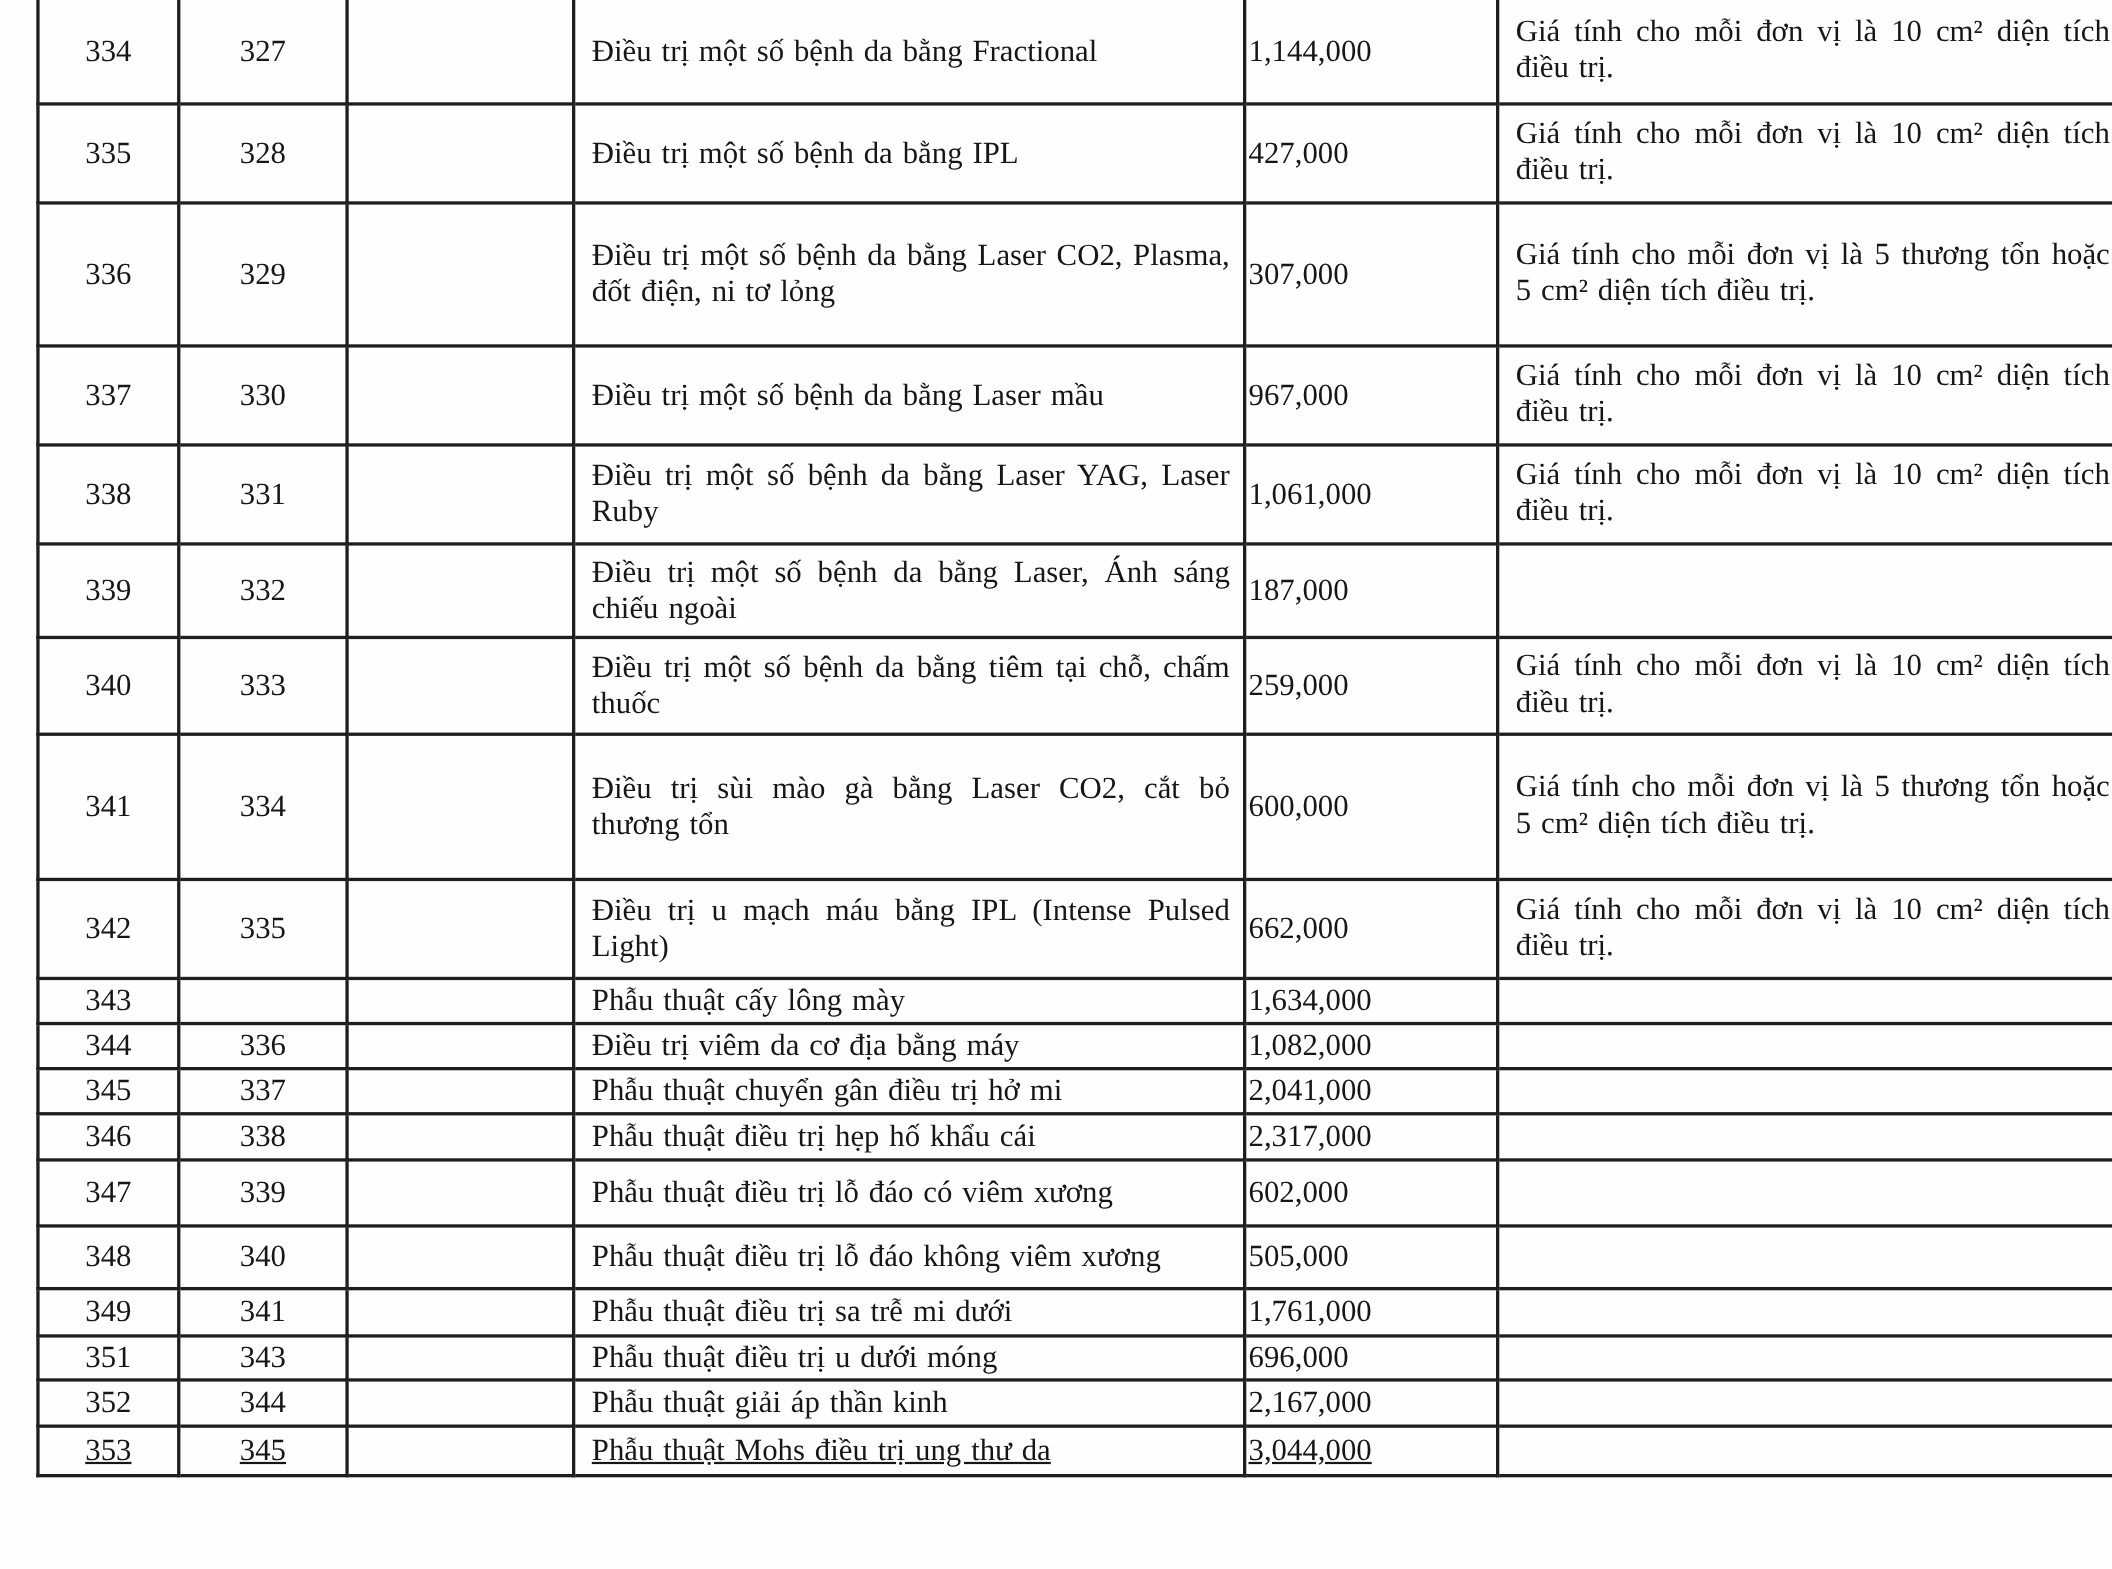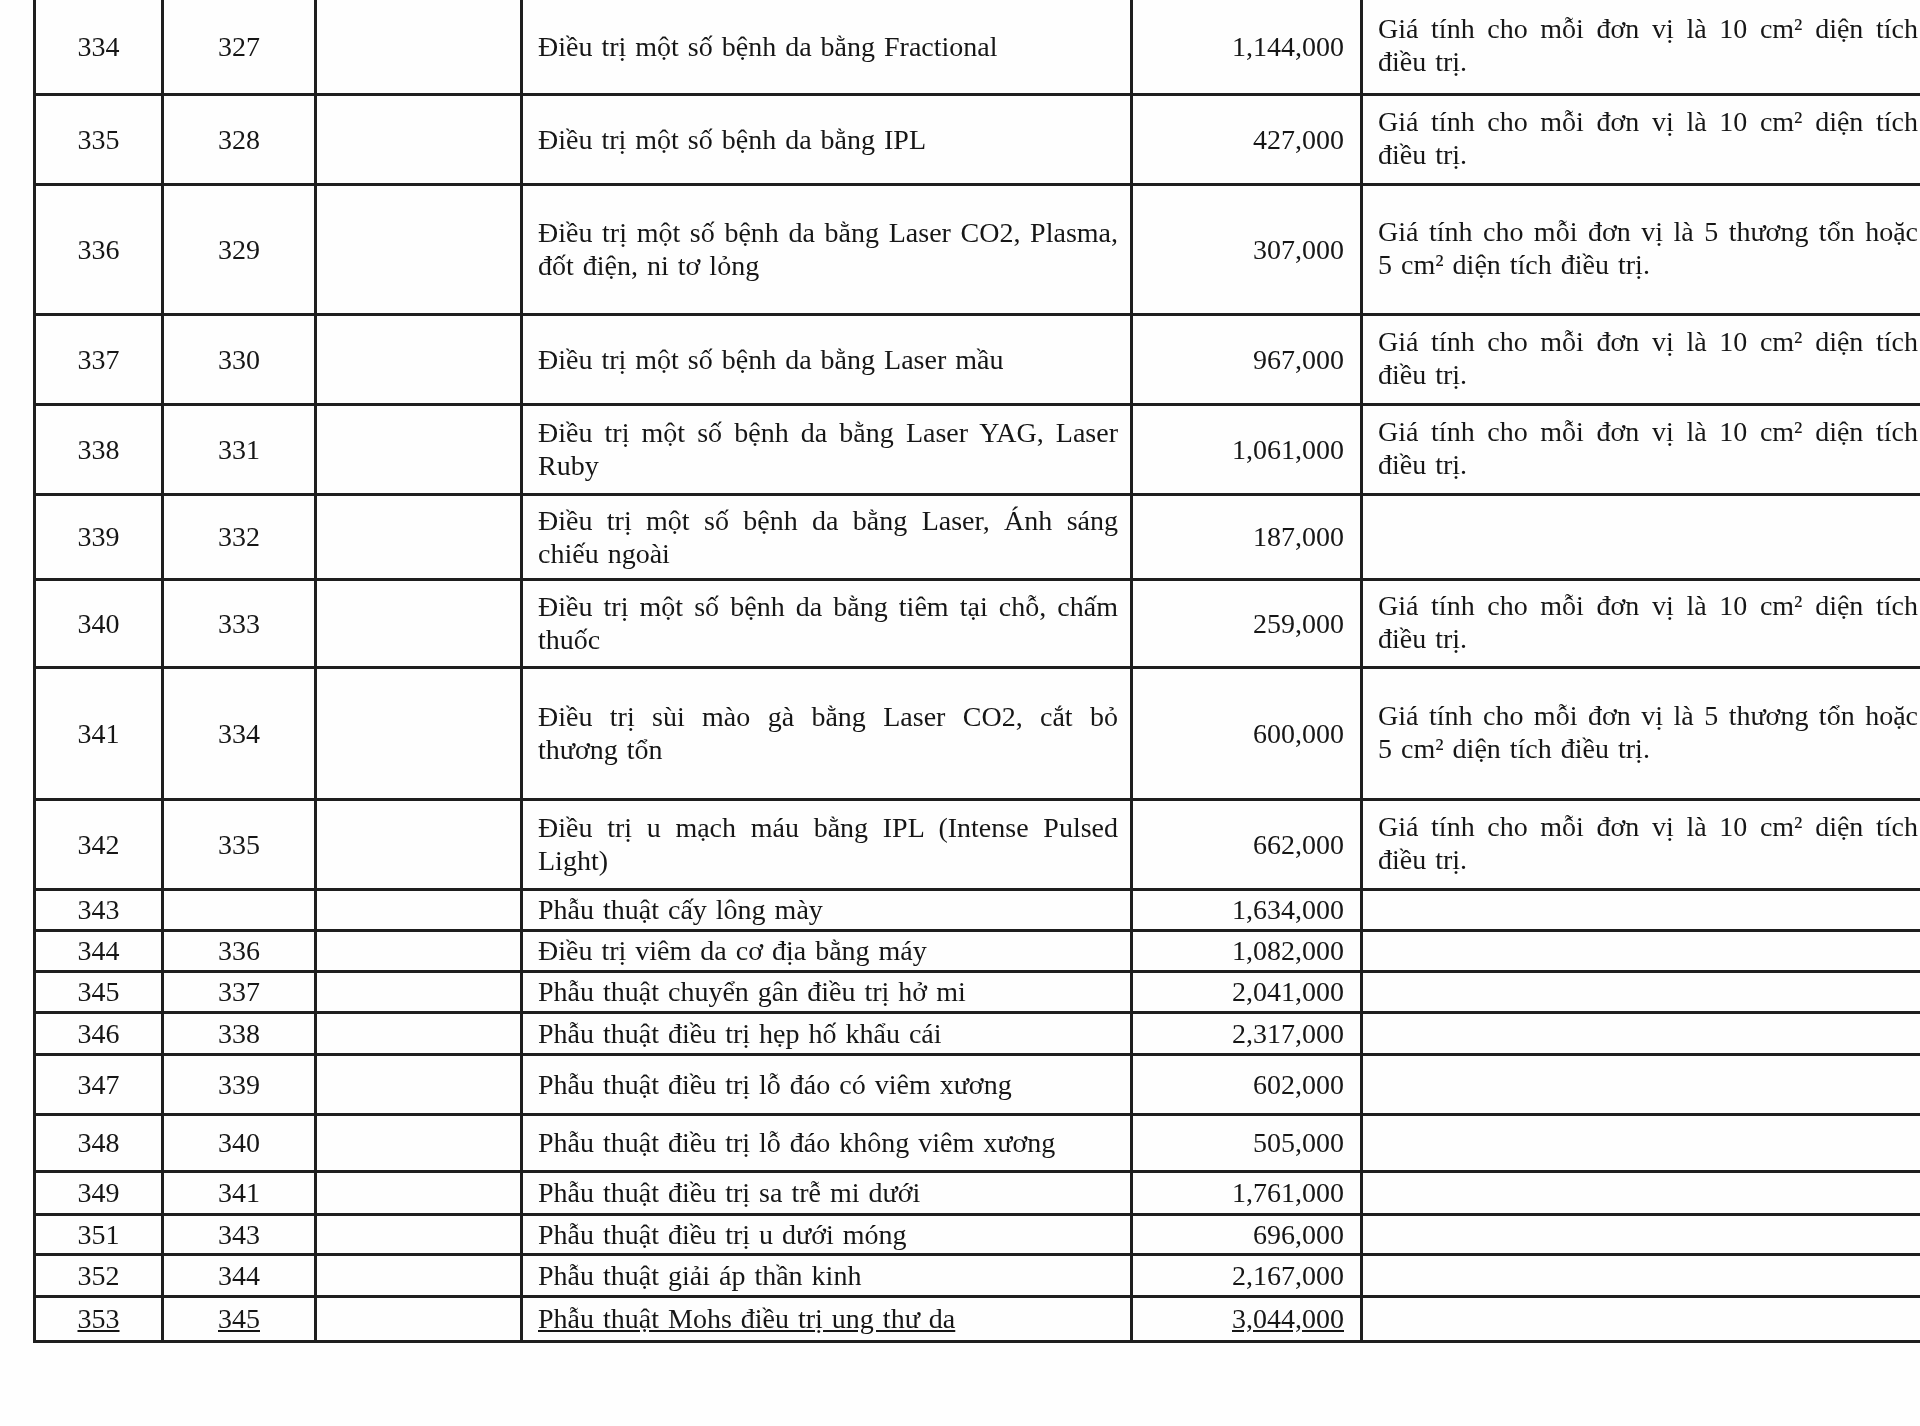--- a/index.html
+++ b/index.html
@@ -4,21 +4,21 @@
 <style>
   html,body{margin:0;padding:0;background:#ffffff;}
   .page{position:relative;width:1920px;height:1426px;background:#fefefe;overflow:hidden;
         font-family:"Liberation Serif","DejaVu Serif",serif;color:#161616;}
   table.price-table{position:absolute;left:33px;top:0;width:1899px;border-collapse:collapse;table-layout:fixed;}
   td{border:3px solid #1e1e1e;vertical-align:middle;font-size:28px;line-height:33px;
      padding:2px 8px;overflow:hidden;word-wrap:break-word;}
   tr:first-child td{border-top:none;}
   td.c-no,td.c-ref,td.c-empty{text-align:center;padding:2px 2px;}
   td.c-svc{text-align:justify;padding:2px 12px 2px 15px;word-spacing:2px;}
-  td.c-price{text-align:right;padding:2px 16px 2px 2px;}
+  td.c-price{text-align:left;padding:2px 16px 2px 2px;}
   td.c-note{text-align:justify;padding:0 14px 2px 15px;word-spacing:2px;}
   
   tr:nth-child(1){height:94px;}  tr:nth-child(2){height:90px;}  tr:nth-child(3){height:130px;}
   tr:nth-child(4){height:90px;}  tr:nth-child(5){height:90px;}  tr:nth-child(6){height:85px;}
   tr:nth-child(7){height:88px;}  tr:nth-child(8){height:132px;} tr:nth-child(9){height:90px;}
   tr:nth-child(10){height:41px;} tr:nth-child(11){height:41px;} tr:nth-child(12){height:41px;}
   tr:nth-child(13){height:42px;} tr:nth-child(14){height:60px;} tr:nth-child(15){height:57px;margin-top:20px;}
   tr:nth-child(16){height:43px;margin-left:10px;} tr:nth-child(17){height:40px;} tr:nth-child(18){height:42px;}
   tr:nth-child(19){height:45px;text-decoration:underline;} tr:nth-child(20){height:73px;}
 </style>

